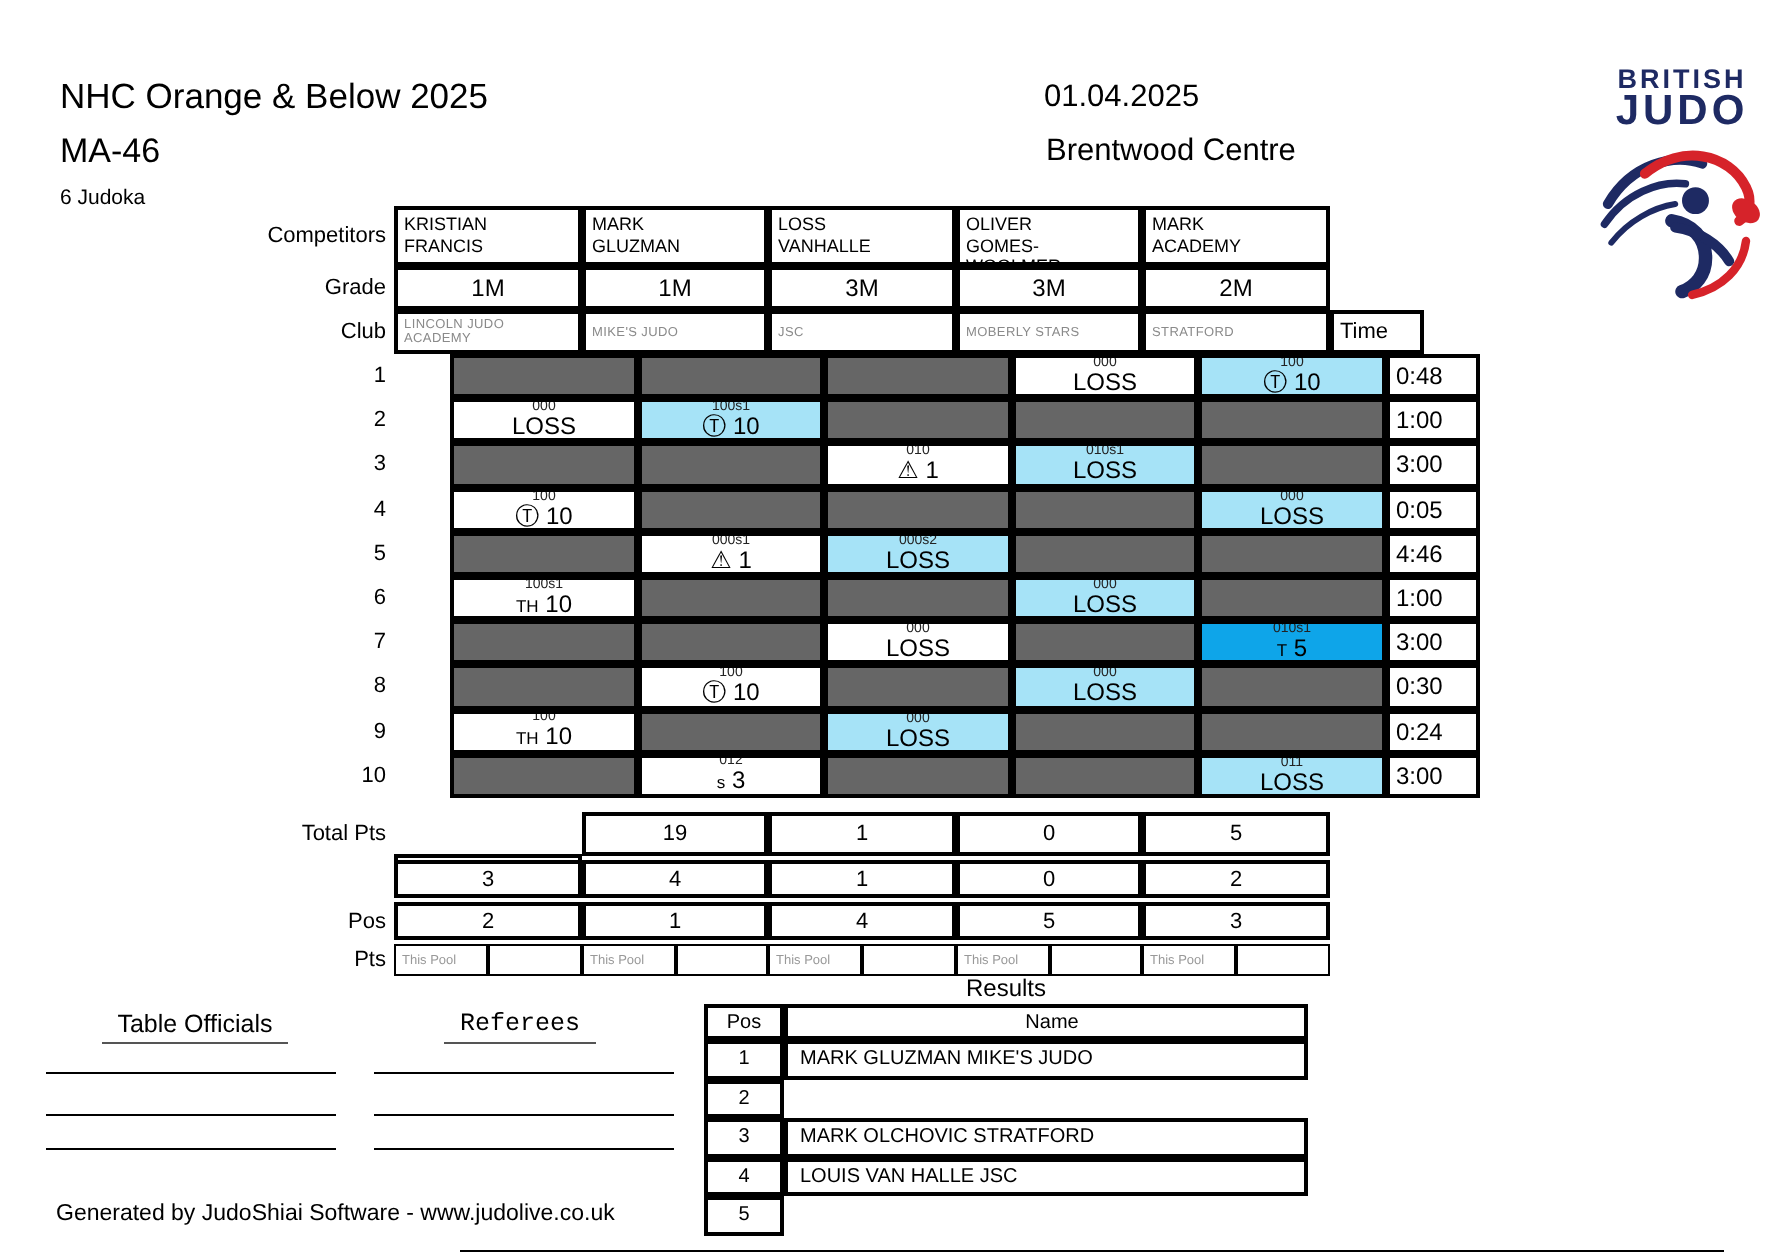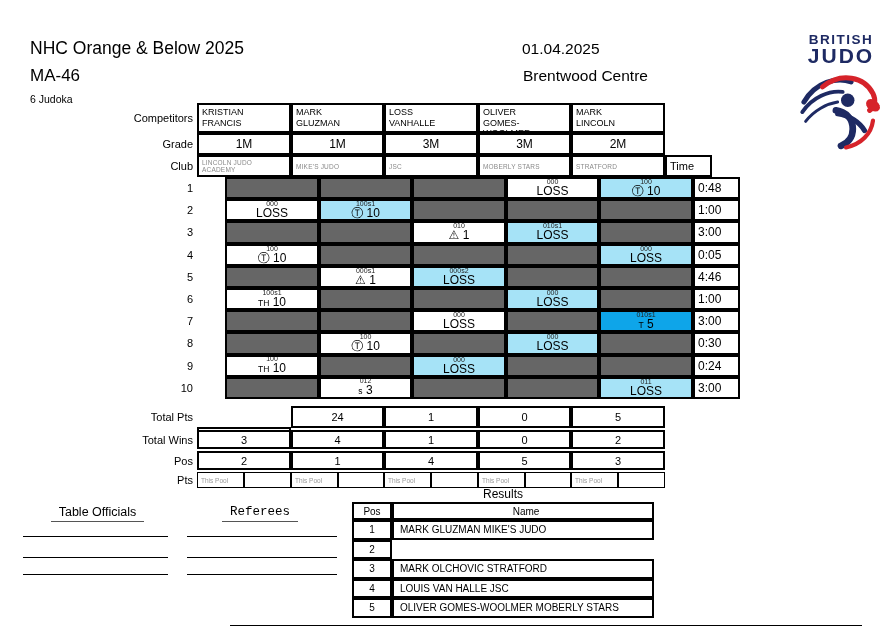--- a/index.html
+++ b/index.html
@@ -95,21 +95,20 @@
           <path d="M56,92 C74,88 86,76 88,60" stroke="#d6232a" stroke-width="5"></path>
         </g>
       </svg>
     </div>
   </div>
 
   <div class="lbl" style="top:103px;height:30px;">Competitors</div>
   <div class="lbl" style="top:133px;height:22px;">Grade</div>
   <div class="lbl" style="top:155px;height:22px;">Club</div>
   <div class="lbl" style="top:406px;height:22px;">Total Pts</div>
-  <div class="lbl" style="top:430px;height:19px;">Total Wins</div>
   <div class="lbl" style="top:451px;height:19px;">Pos</div>
   <div class="lbl" style="top:472px;height:16px;">Pts</div>
   <div id="rownums">
       <div class="lbl" style="top: 177px; height: 22.2px;">1</div>
       <div class="lbl" style="top: 199.2px; height: 22.2px;">2</div>
       <div class="lbl" style="top: 221.4px; height: 22.2px;">3</div>
       <div class="lbl" style="top: 243.6px; height: 22.2px;">4</div>
       <div class="lbl" style="top: 265.8px; height: 22.2px;">5</div>
       <div class="lbl" style="top: 288px; height: 22.2px;">6</div>
       <div class="lbl" style="top: 310.2px; height: 22.2px;">7</div>
@@ -130,21 +129,21 @@
       <div class="cell name" style="width: 94px; height: 30px;">
         <div>LOSS</div>
         <div>VANHALLE</div>
       </div>
       <div class="cell name" style="width: 93px; height: 30px;">
         <div>OLIVER</div>
         <div>GOMES-WOOLMER</div>
       </div>
       <div class="cell name" style="width: 94px; height: 30px;">
         <div>MARK</div>
-        <div>LINCOLN</div>
+        <div>ACADEMY</div>
       </div>
     </div>
   <div class="band" id="band-grade" style="top:133px;">
       <div class="cell grade" style="width: 94px; height: 22px;">1M</div>
       <div class="cell grade" style="width: 93px; height: 22px;">1M</div>
       <div class="cell grade" style="width: 94px; height: 22px;">3M</div>
       <div class="cell grade" style="width: 93px; height: 22px;">3M</div>
       <div class="cell grade" style="width: 94px; height: 22px;">2M</div>
     </div>
   <div class="band" id="band-club" style="top:155px;">
@@ -292,21 +291,21 @@
         <div class="cell" style="width: 93px; background: rgb(102, 102, 102);"></div>
         <div class="cell" style="width: 94px; background: rgb(166, 227, 247);">
           <div class="sup">011</div>
           <div class="main">LOSS</div>
         </div>
         <div class="cell timecell" style="width: 47px;">3:00</div>
       </div>
     </div>
   <div class="band" id="band-totpts" style="top:406px;">
       <div class="cell sumcell" style="width: 94px; height: 22px; margin-top: 21px;">30</div>
-      <div class="cell sumcell" style="width: 93px; height: 22px;">24</div>
+      <div class="cell sumcell" style="width: 93px; height: 22px;">19</div>
       <div class="cell sumcell" style="width: 94px; height: 22px;">1</div>
       <div class="cell sumcell" style="width: 93px; height: 22px;">0</div>
       <div class="cell sumcell" style="width: 94px; height: 22px;">5</div>
     </div>
   <div class="band" id="band-totwins" style="top:430px;">
       <div class="cell sumcell" style="width: 94px; height: 19px;">3</div>
       <div class="cell sumcell" style="width: 93px; height: 19px;">4</div>
       <div class="cell sumcell" style="width: 94px; height: 19px;">1</div>
       <div class="cell sumcell" style="width: 93px; height: 19px;">0</div>
       <div class="cell sumcell" style="width: 94px; height: 19px;">2</div>
@@ -382,18 +381,18 @@
       <div class="res-row">
         <div class="res-cell res-pos" style="height: 19.5px;">3</div>
         <div class="res-cell res-name" style="height: 19.5px;">MARK OLCHOVIC STRATFORD</div>
       </div>
       <div class="res-row">
         <div class="res-cell res-pos" style="height: 19.5px;">4</div>
         <div class="res-cell res-name" style="height: 19.5px;">LOUIS VAN HALLE JSC</div>
       </div>
       <div class="res-row">
         <div class="res-cell res-pos" style="height: 19.5px;">5</div>
-        <div class="res-cell res-name" style="height: 19.5px;">OLIVER GOMES-WOOLMER MOBERLY STARS</div>
-      </div>
-    </div>
-
+      </div>
+    </div>
+
+  <div class="abs footer">Generated by JudoShiai Software - www.judolive.co.uk</div>
   <div class="abs bottom-rule"></div>
 </div>
 
 </body></html>

